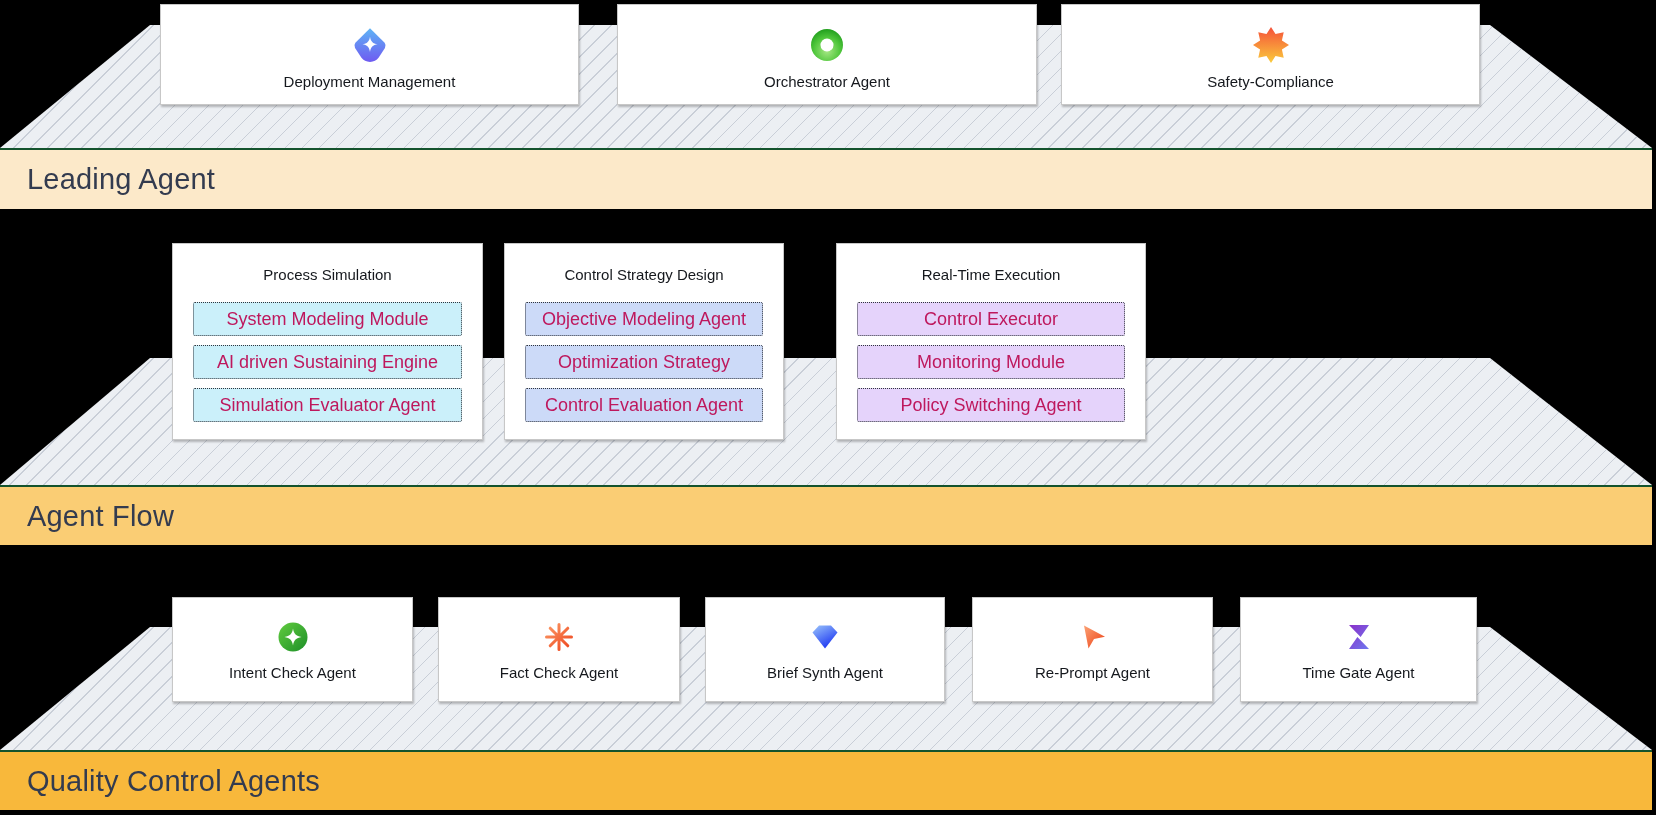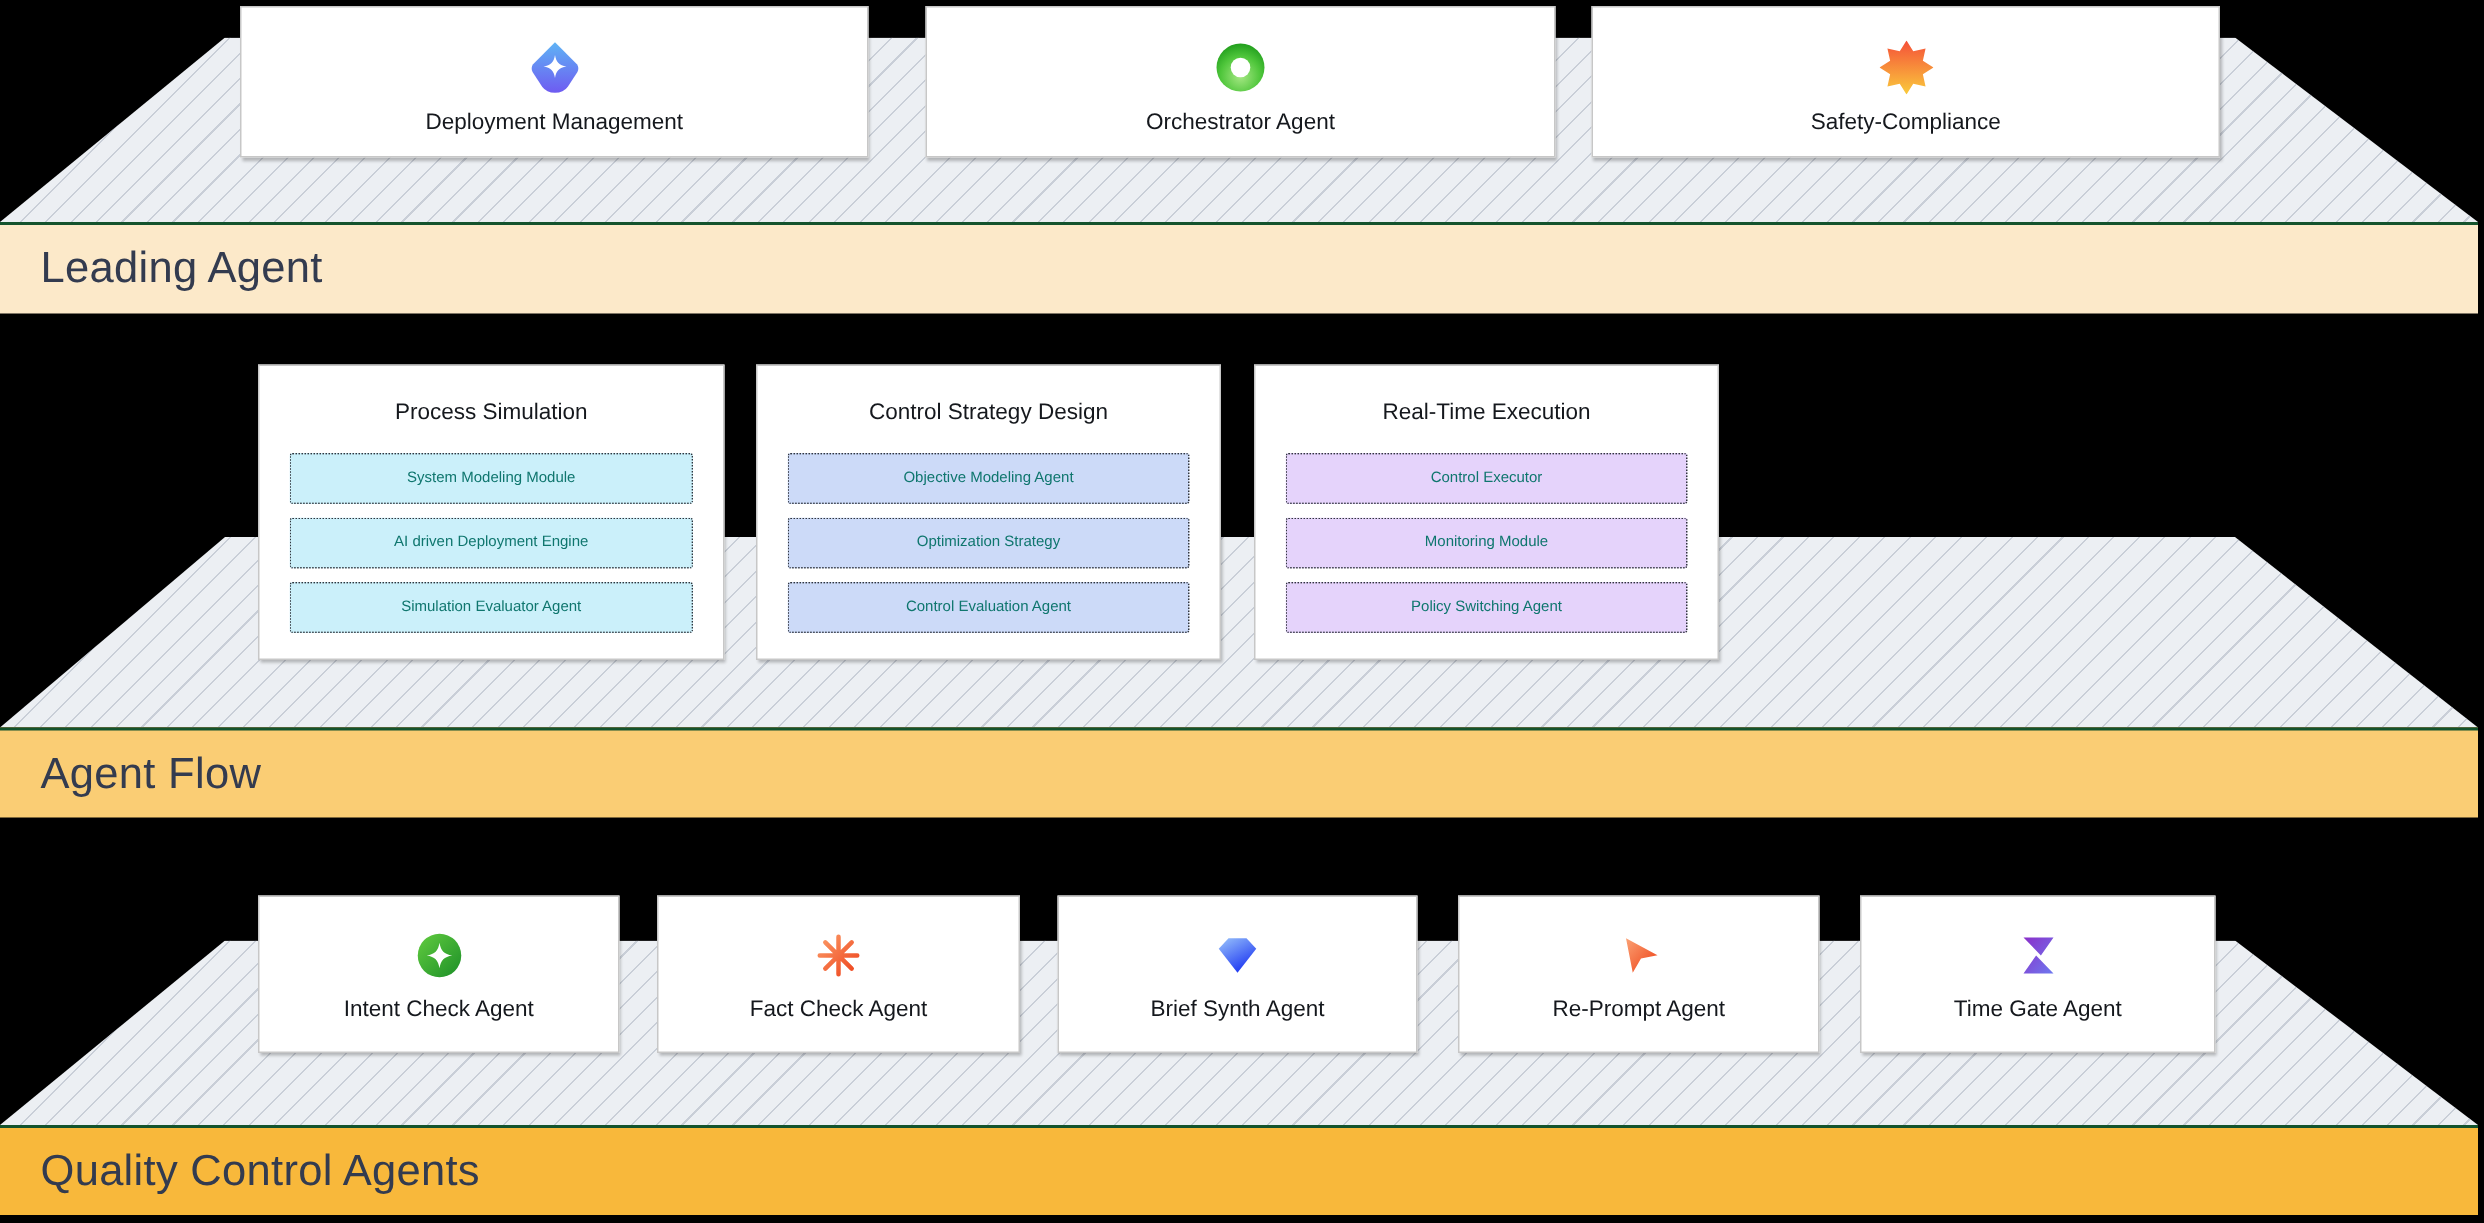--- a/index.html
+++ b/index.html
@@ -38,21 +38,21 @@
   .row1{top:4px;height:101px;padding-top:22px;}
   .row3{top:597px;height:105px;padding-top:23px;}
   .card-label{margin-top:10px;font-size:15px;color:#15181d;}
   .row3 .card-label{margin-top:11px;}
   
   .row2{top:243px;height:197px;}
   .group-title{margin-top:22px;text-align:center;font-size:15px;color:#15181d;}
   .group-items{margin:19px 20px 0 20px;display:flex;flex-direction:column;gap:9px;}
   .group-item{
     height:34px;line-height:32px;box-sizing:border-box;text-align:center;
-    border:1px dotted #30353d;border-radius:2px;font-size:10px;color:#0f766e;
+    border:1px dotted #30353d;border-radius:2px;font-size:18px;color:#be185d;
   }
   .ic{display:block;}
 </style>
 </head>
 <body>
 
 <div class="stage">
 
   <div class="platform p1"></div>
   <div class="band b1" style="background-color: rgb(252, 233, 201);">
@@ -103,26 +103,26 @@
 
   <div class="platform p2"></div>
   <div class="band b2" style="background-color: rgb(250, 205, 116);">
     <span>Agent Flow</span>
   </div>
 
   <div class="card row2" style="left:172px;width:311px;">
     <div class="group-title">Process Simulation</div>
     <div class="group-items">
       <div class="group-item" style="background-color: rgb(203, 240, 250);">System Modeling Module</div>
-      <div class="group-item" style="background-color: rgb(203, 240, 250);">AI driven Deployment Engine</div>
+      <div class="group-item" style="background-color: rgb(203, 240, 250);">AI driven Sustaining Engine</div>
       <div class="group-item" style="background-color: rgb(203, 240, 250);">Simulation Evaluator Agent</div>
     </div>
   </div>
 
-  <div class="card row2" style="left:504px;width:310px;">
+  <div class="card row2" style="left:504px;width:280px;">
     <div class="group-title">Control Strategy Design</div>
     <div class="group-items">
       <div class="group-item" style="background-color: rgb(204, 218, 248);">Objective Modeling Agent</div>
       <div class="group-item" style="background-color: rgb(204, 218, 248);">Optimization Strategy</div>
       <div class="group-item" style="background-color: rgb(204, 218, 248);">Control Evaluation Agent</div>
     </div>
   </div>
 
   <div class="card row2" style="left:836px;width:310px;">
     <div class="group-title">Real-Time Execution</div>

